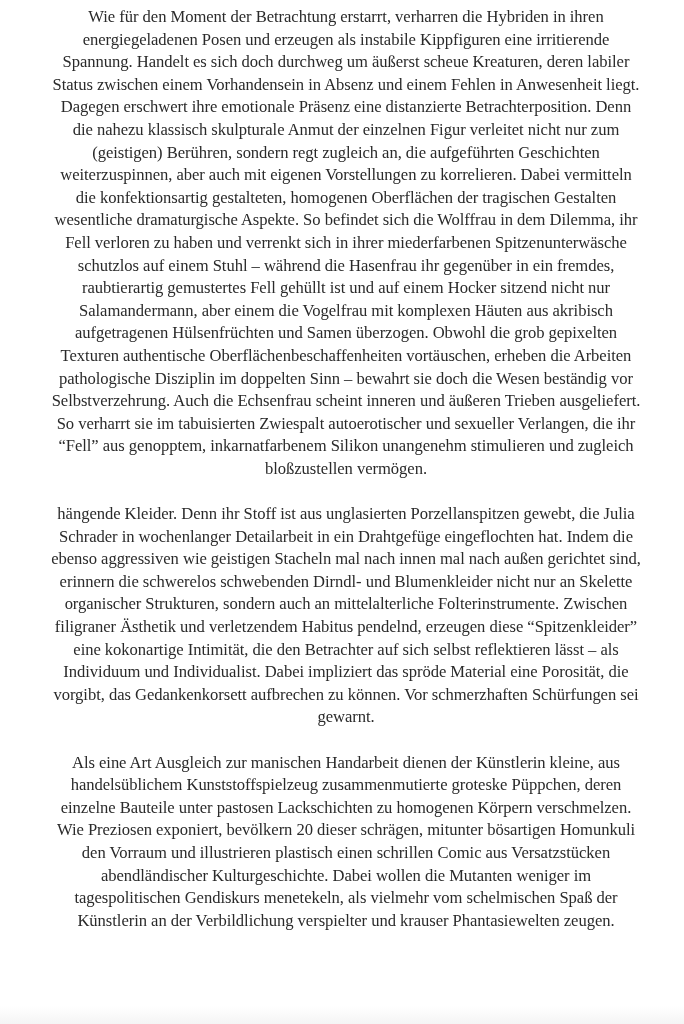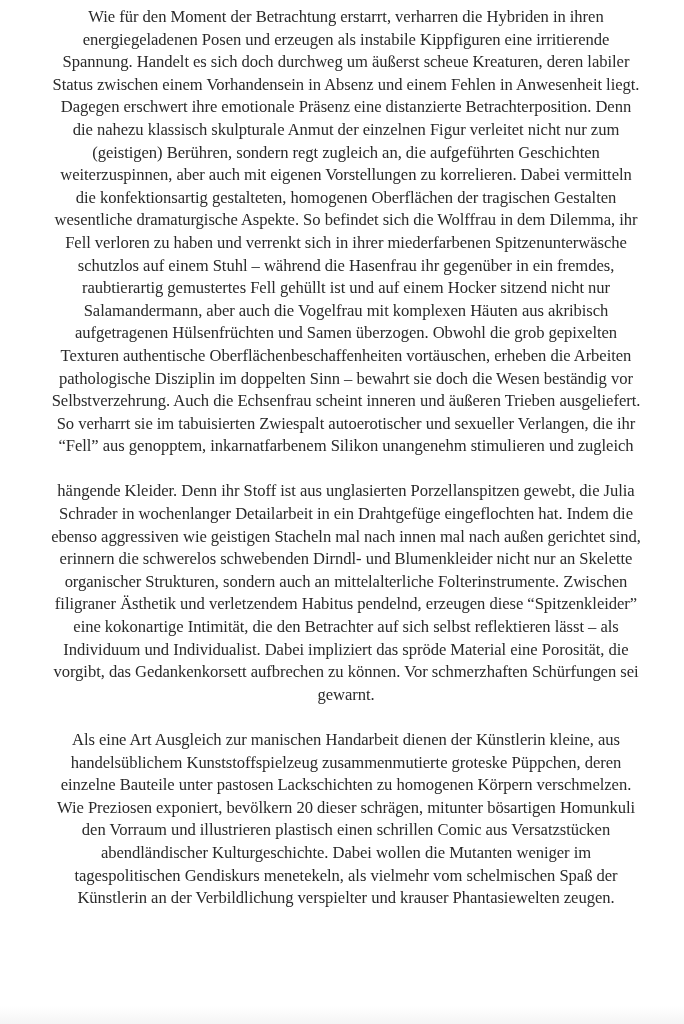--- a/index.html
+++ b/index.html
@@ -56,27 +56,28 @@
     <span class="line">Status zwischen einem Vorhandensein in Absenz und einem Fehlen in Anwesenheit liegt.</span>
     <span class="line">Dagegen erschwert ihre emotionale Präsenz eine distanzierte Betrachterposition. Denn</span>
     <span class="line">die nahezu klassisch skulpturale Anmut der einzelnen Figur verleitet nicht nur zum</span>
     <span class="line">(geistigen) Berühren, sondern regt zugleich an, die aufgeführten Geschichten</span>
     <span class="line">weiterzuspinnen, aber auch mit eigenen Vorstellungen zu korrelieren. Dabei vermitteln</span>
     <span class="line">die konfektionsartig gestalteten, homogenen Oberflächen der tragischen Gestalten</span>
     <span class="line">wesentliche dramaturgische Aspekte. So befindet sich die Wolffrau in dem Dilemma, ihr</span>
     <span class="line">Fell verloren zu haben und verrenkt sich in ihrer miederfarbenen Spitzenunterwäsche</span>
     <span class="line">schutzlos auf einem Stuhl – während die Hasenfrau ihr gegenüber in ein fremdes,</span>
     <span class="line">raubtierartig gemustertes Fell gehüllt ist und auf einem Hocker sitzend nicht nur</span>
-    <span class="line">Salamandermann, aber auch die Vogelfrau mit komplexen Häuten aus akribisch</span>
+    <span class="line">Salamandermann, aber einem die Vogelfrau mit komplexen Häuten aus akribisch</span>
     <span class="line">aufgetragenen Hülsenfrüchten und Samen überzogen. Obwohl die grob gepixelten</span>
     <span class="line">Texturen authentische Oberflächenbeschaffenheiten vortäuschen, erheben die Arbeiten</span>
     <span class="line">pathologische Disziplin im doppelten Sinn – bewahrt sie doch die Wesen beständig vor</span>
     <span class="line">Selbstverzehrung. Auch die Echsenfrau scheint inneren und äußeren Trieben ausgeliefert.</span>
     <span class="line">So verharrt sie im tabuisierten Zwiespalt autoerotischer und sexueller Verlangen, die ihr</span>
     <span class="line">“Fell” aus genopptem, inkarnatfarbenem Silikon unangenehm stimulieren und zugleich</span>
+    <span class="line">bloßzustellen vermögen.</span>
   </p>
 
   <p class="para">
     <span class="line">hängende Kleider. Denn ihr Stoff ist aus unglasierten Porzellanspitzen gewebt, die Julia</span>
     <span class="line">Schrader in wochenlanger Detailarbeit in ein Drahtgefüge eingeflochten hat. Indem die</span>
     <span class="line">ebenso aggressiven wie geistigen Stacheln mal nach innen mal nach außen gerichtet sind,</span>
     <span class="line">erinnern die schwerelos schwebenden Dirndl- und Blumenkleider nicht nur an Skelette</span>
     <span class="line">organischer Strukturen, sondern auch an mittelalterliche Folterinstrumente. Zwischen</span>
     <span class="line">filigraner Ästhetik und verletzendem Habitus pendelnd, erzeugen diese “Spitzenkleider”</span>
     <span class="line">eine kokonartige Intimität, die den Betrachter auf sich selbst reflektieren lässt – als</span>

